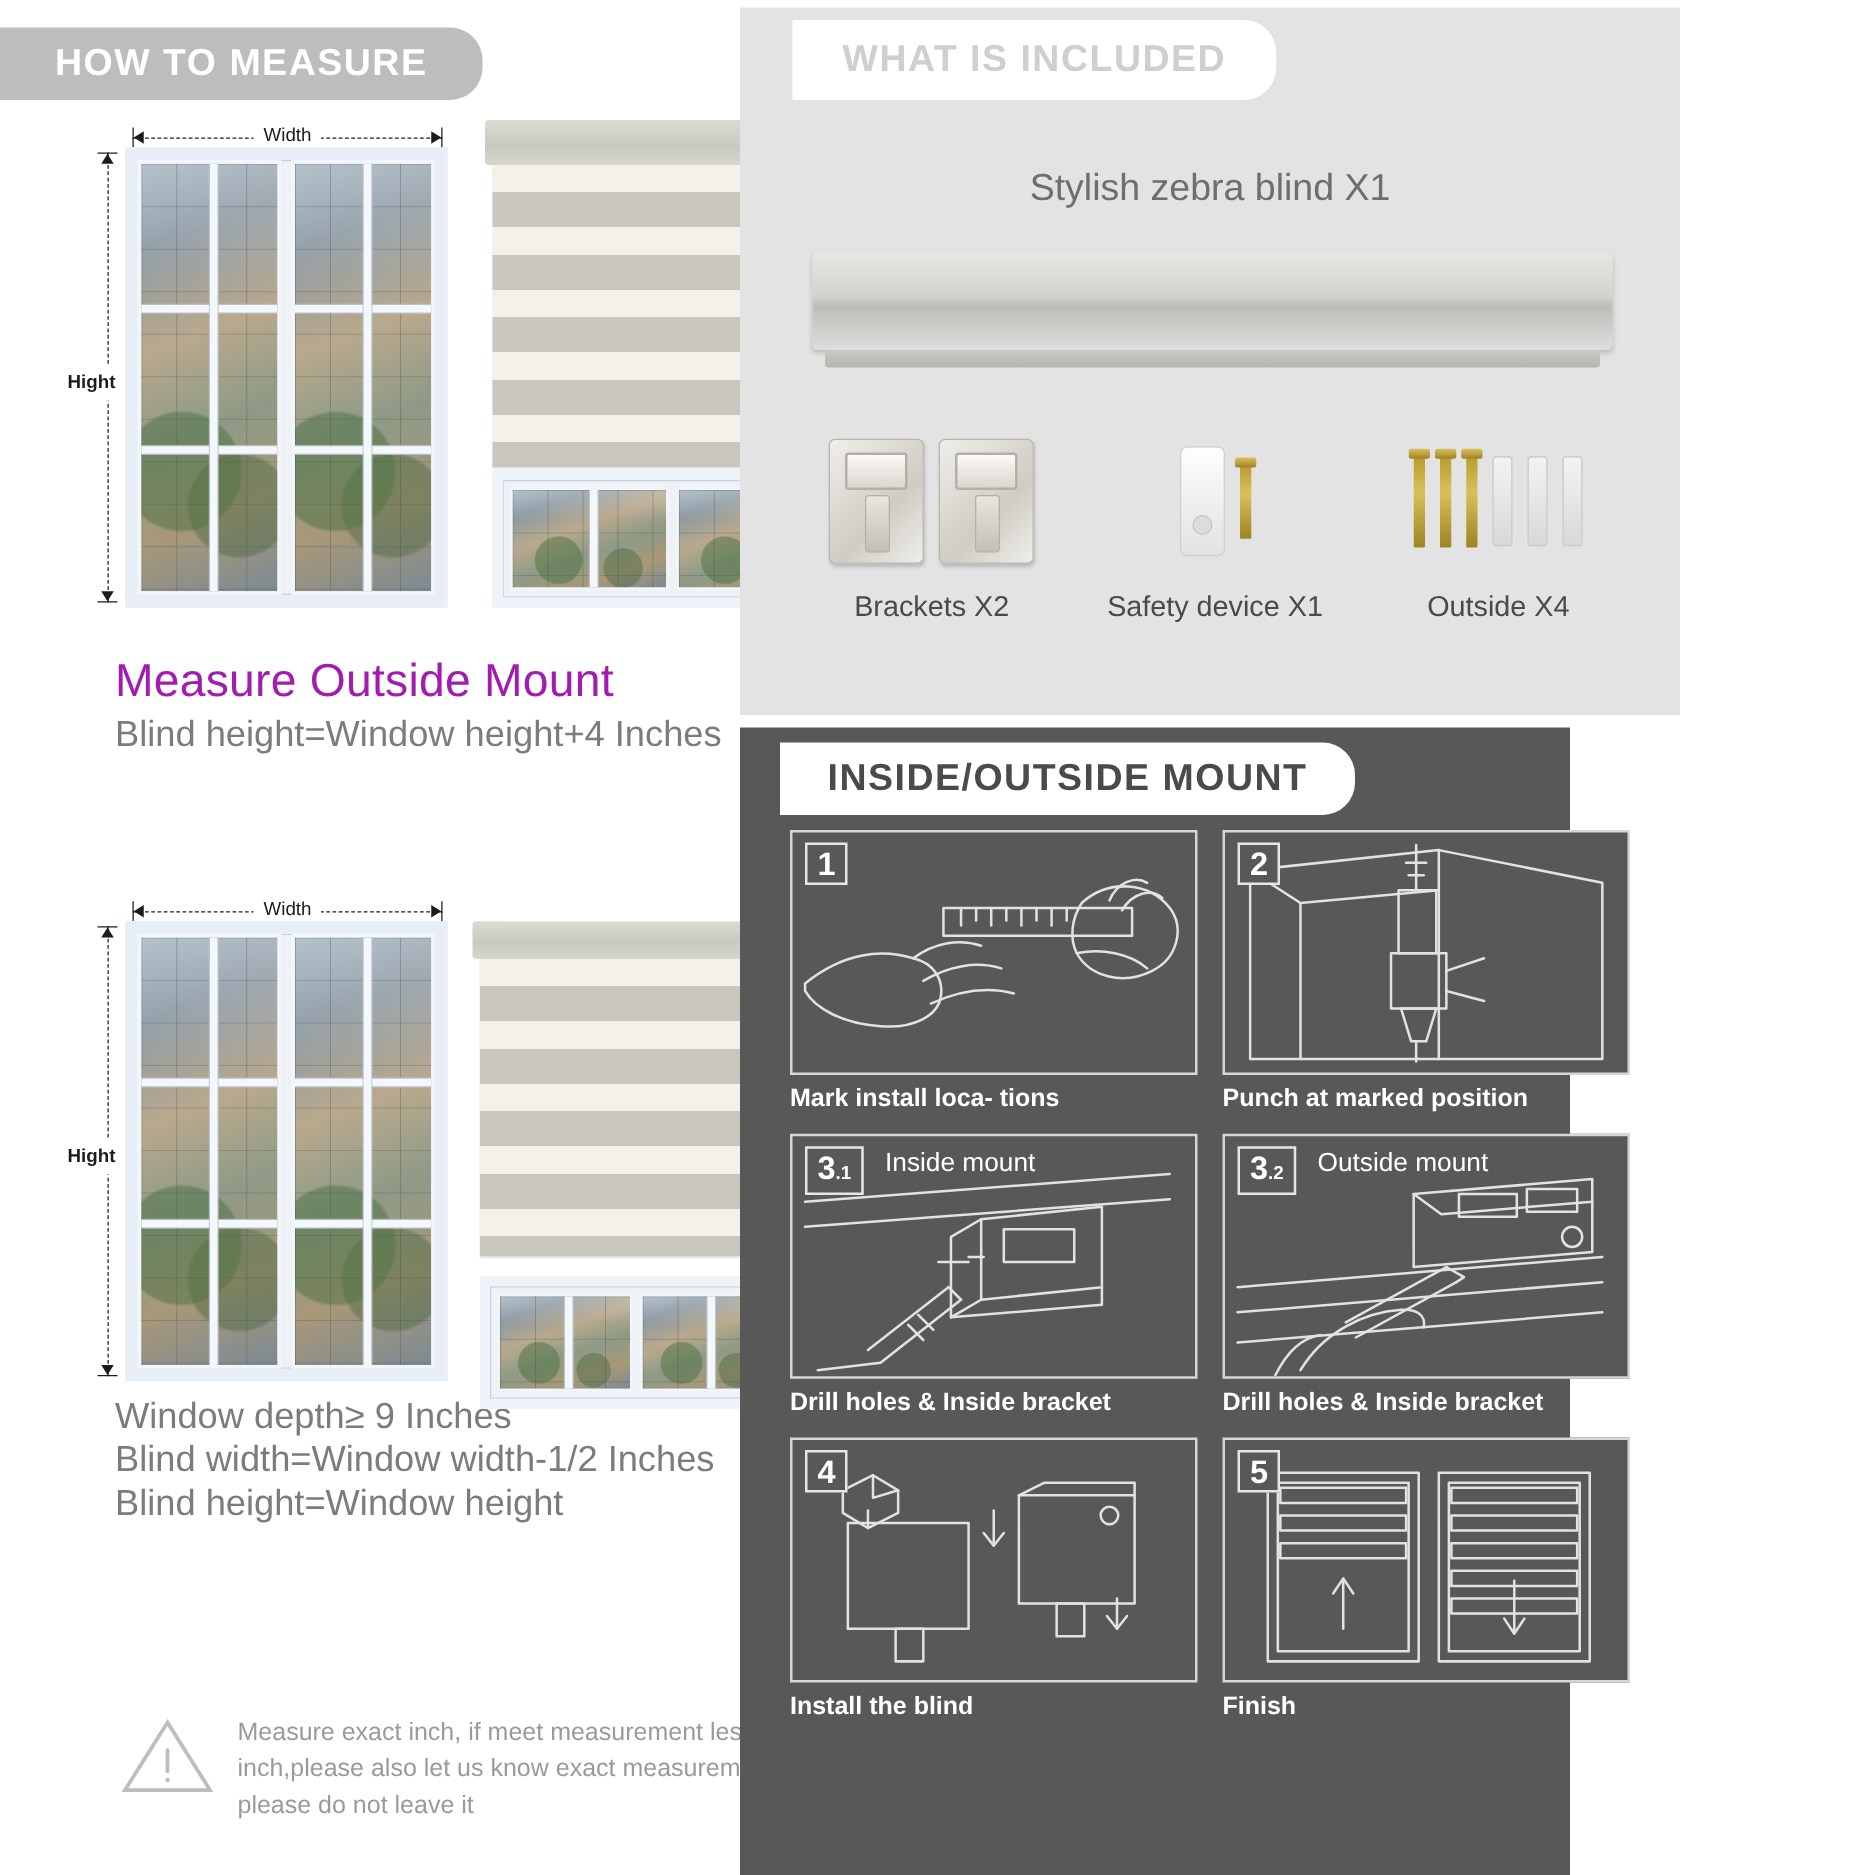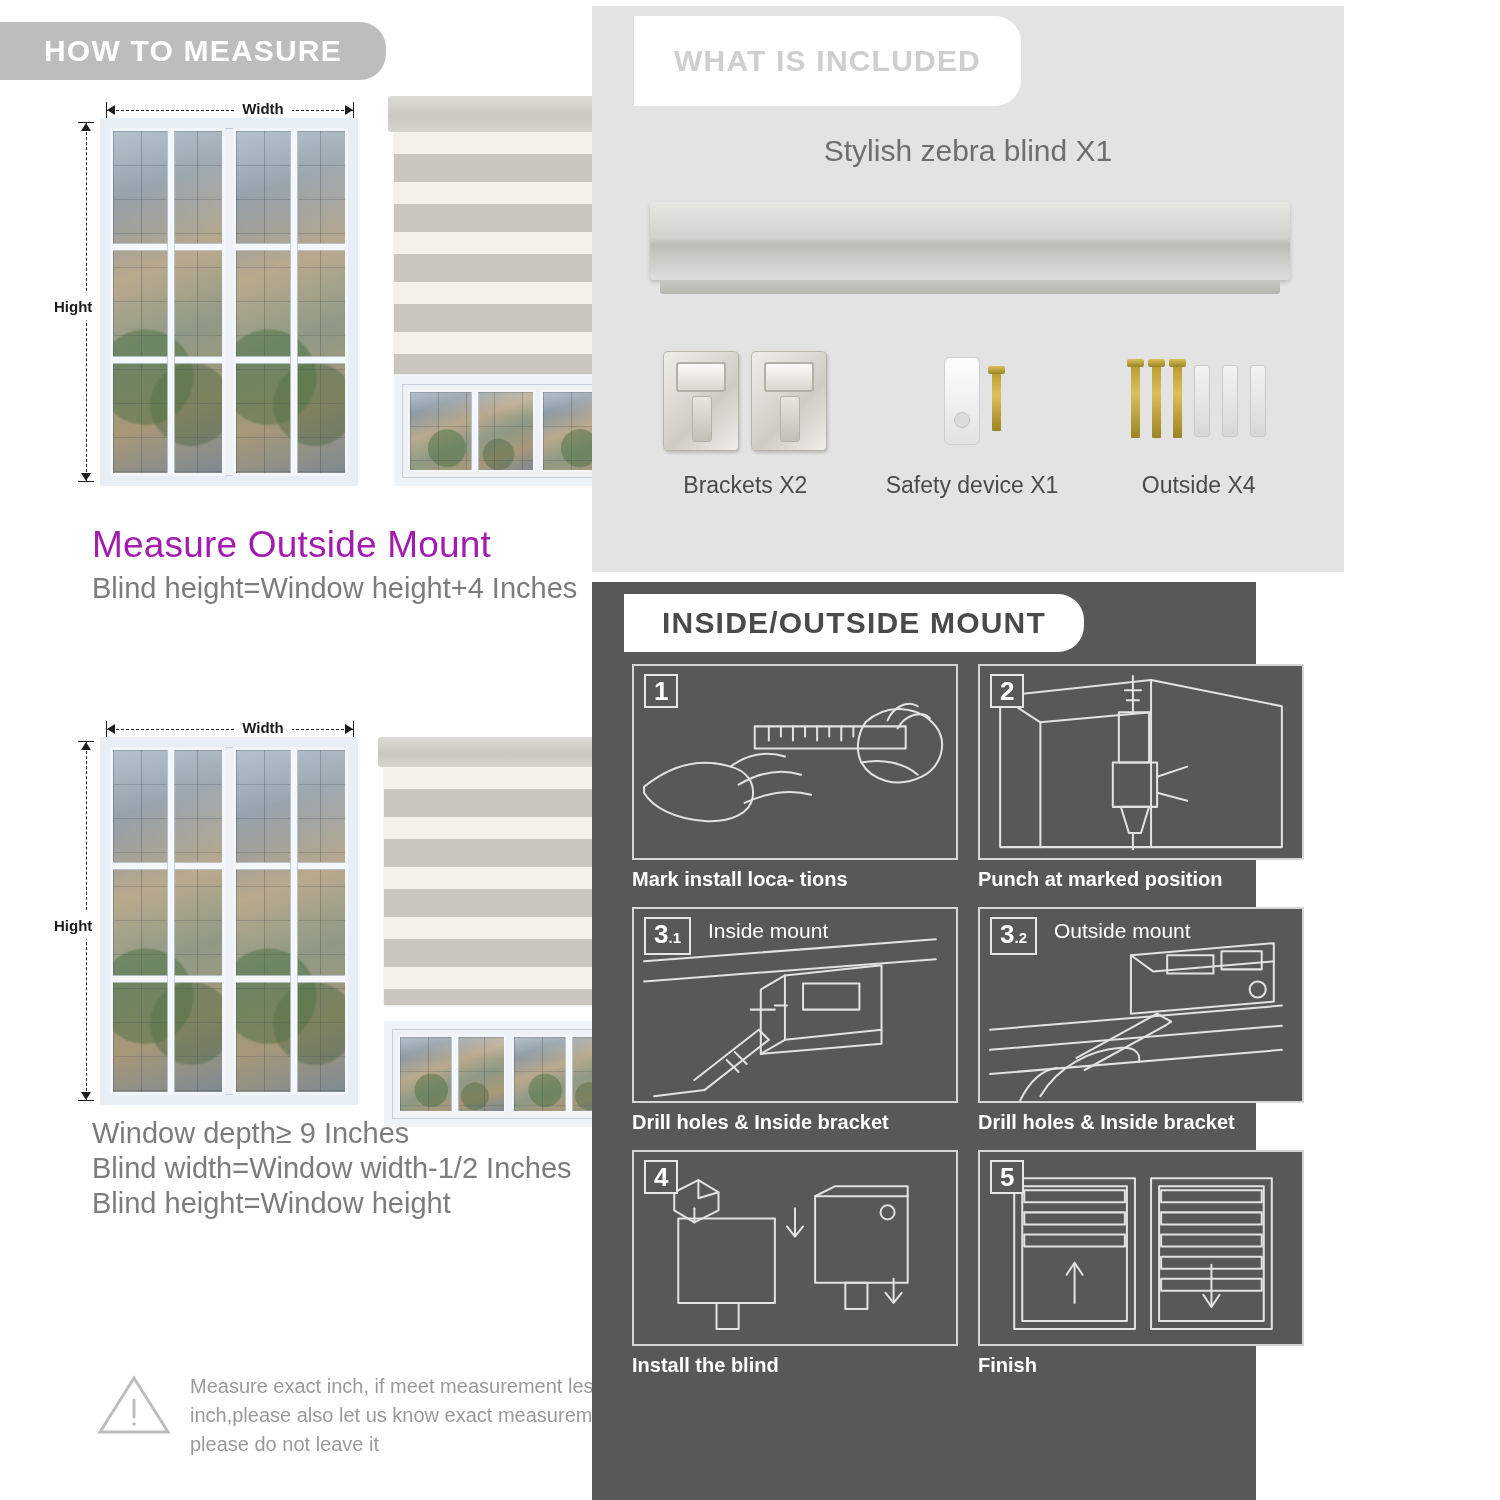--- a/index.html
+++ b/index.html
@@ -53,21 +53,21 @@
     padding: 0 44px 0 44px;
     background: #bdbdbd;
     color: #ffffff;
     font-size: 30px;
   }
   .banner-included {
     position: absolute;
     left: 42px;
     top: 10px;
     height: 58px;
-    padding: 16px 40px;
+    padding: 3px 40px;
     background: #ffffff;
     color: #cfcfcf;
     font-size: 30px;
     z-index: 3;
   }
   .banner-mount {
     position: absolute;
     left: 32px;
     top: 12px;
     height: 58px;
@@ -222,23 +222,22 @@
   .dim-top .arrow-l { left: 1px; border-right: 8px solid #1c1c1c; }
   .dim-top .arrow-r { right: 1px; border-left: 8px solid #1c1c1c; }
   .dim-label-top {
     position: absolute;
     top: -2px;
     left: 50%;
     transform: translateX(-50%);
     background: #ffffff;
     padding: 0 8px;
     font-size: 15px;
-    font-weight: bold;
+    font-weight: normal;
     color: #1c1c1c;
-    margin-left: 33px;
   }
   .dim-left {
     position: absolute;
     left: 18px;
     top: 26px;
     width: 16px;
     height: 360px;
   }
   .dim-left .line {
     position: absolute; left: 8px; top: 0; bottom: 0;

